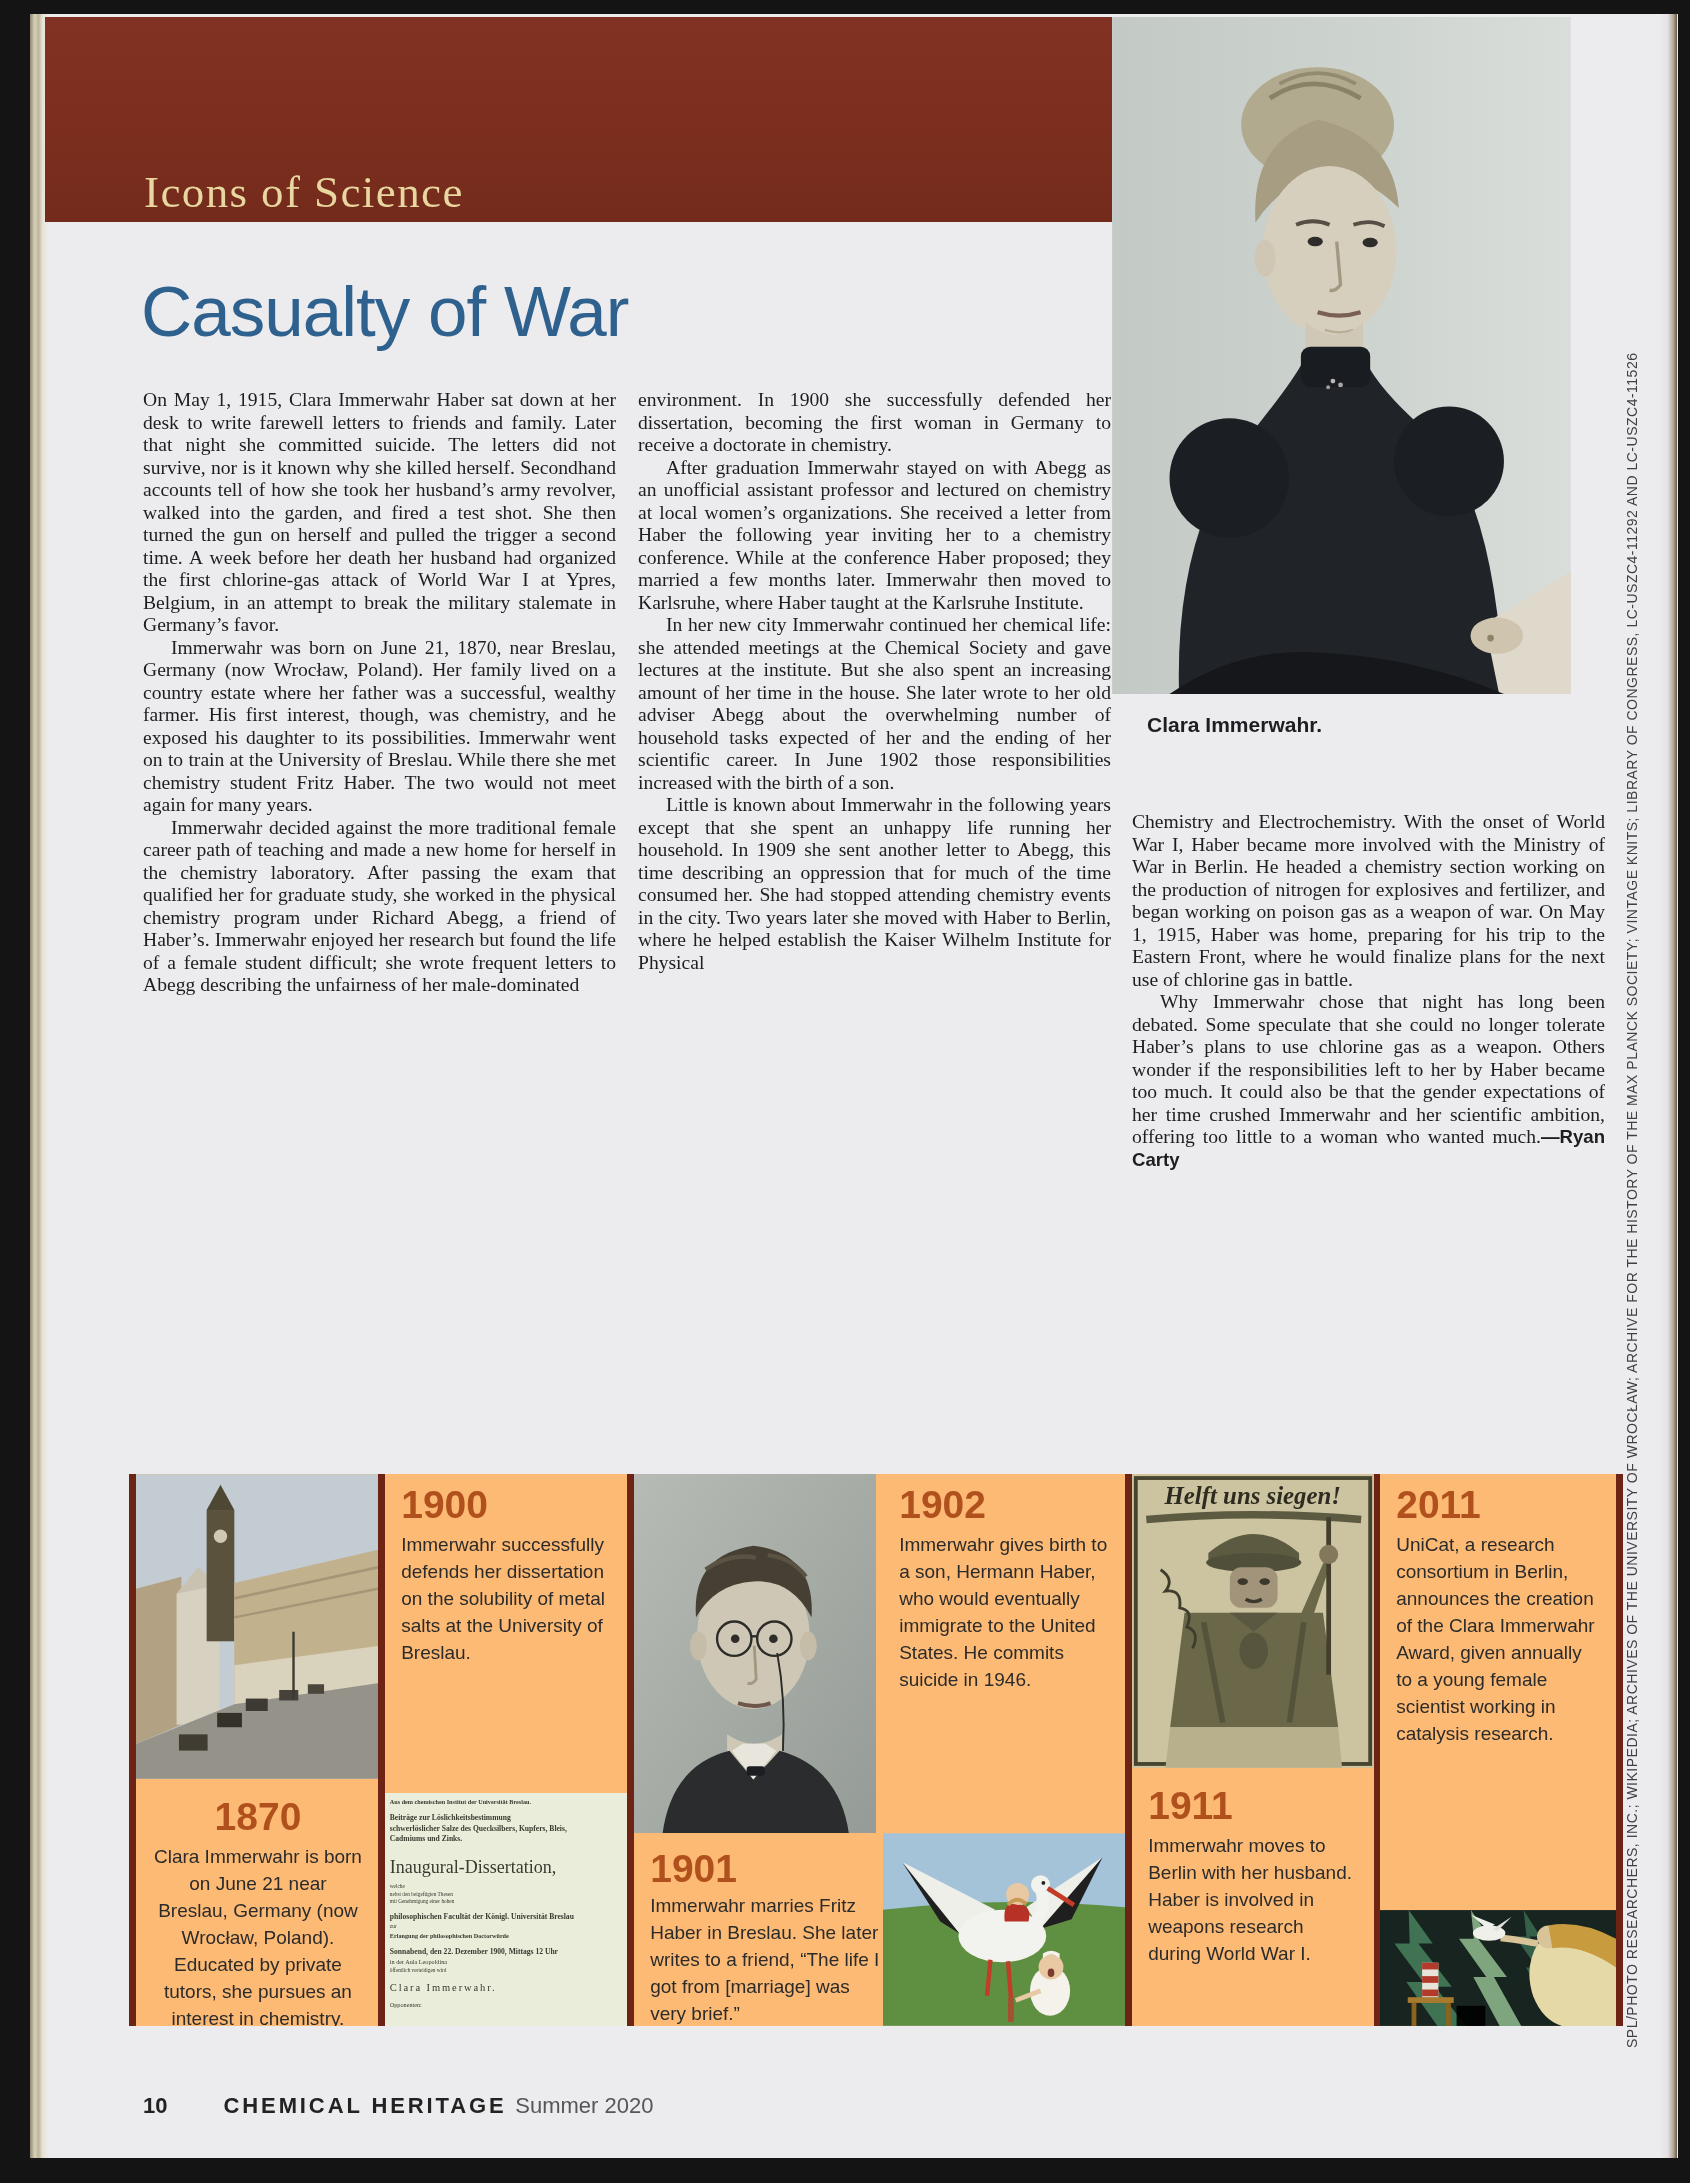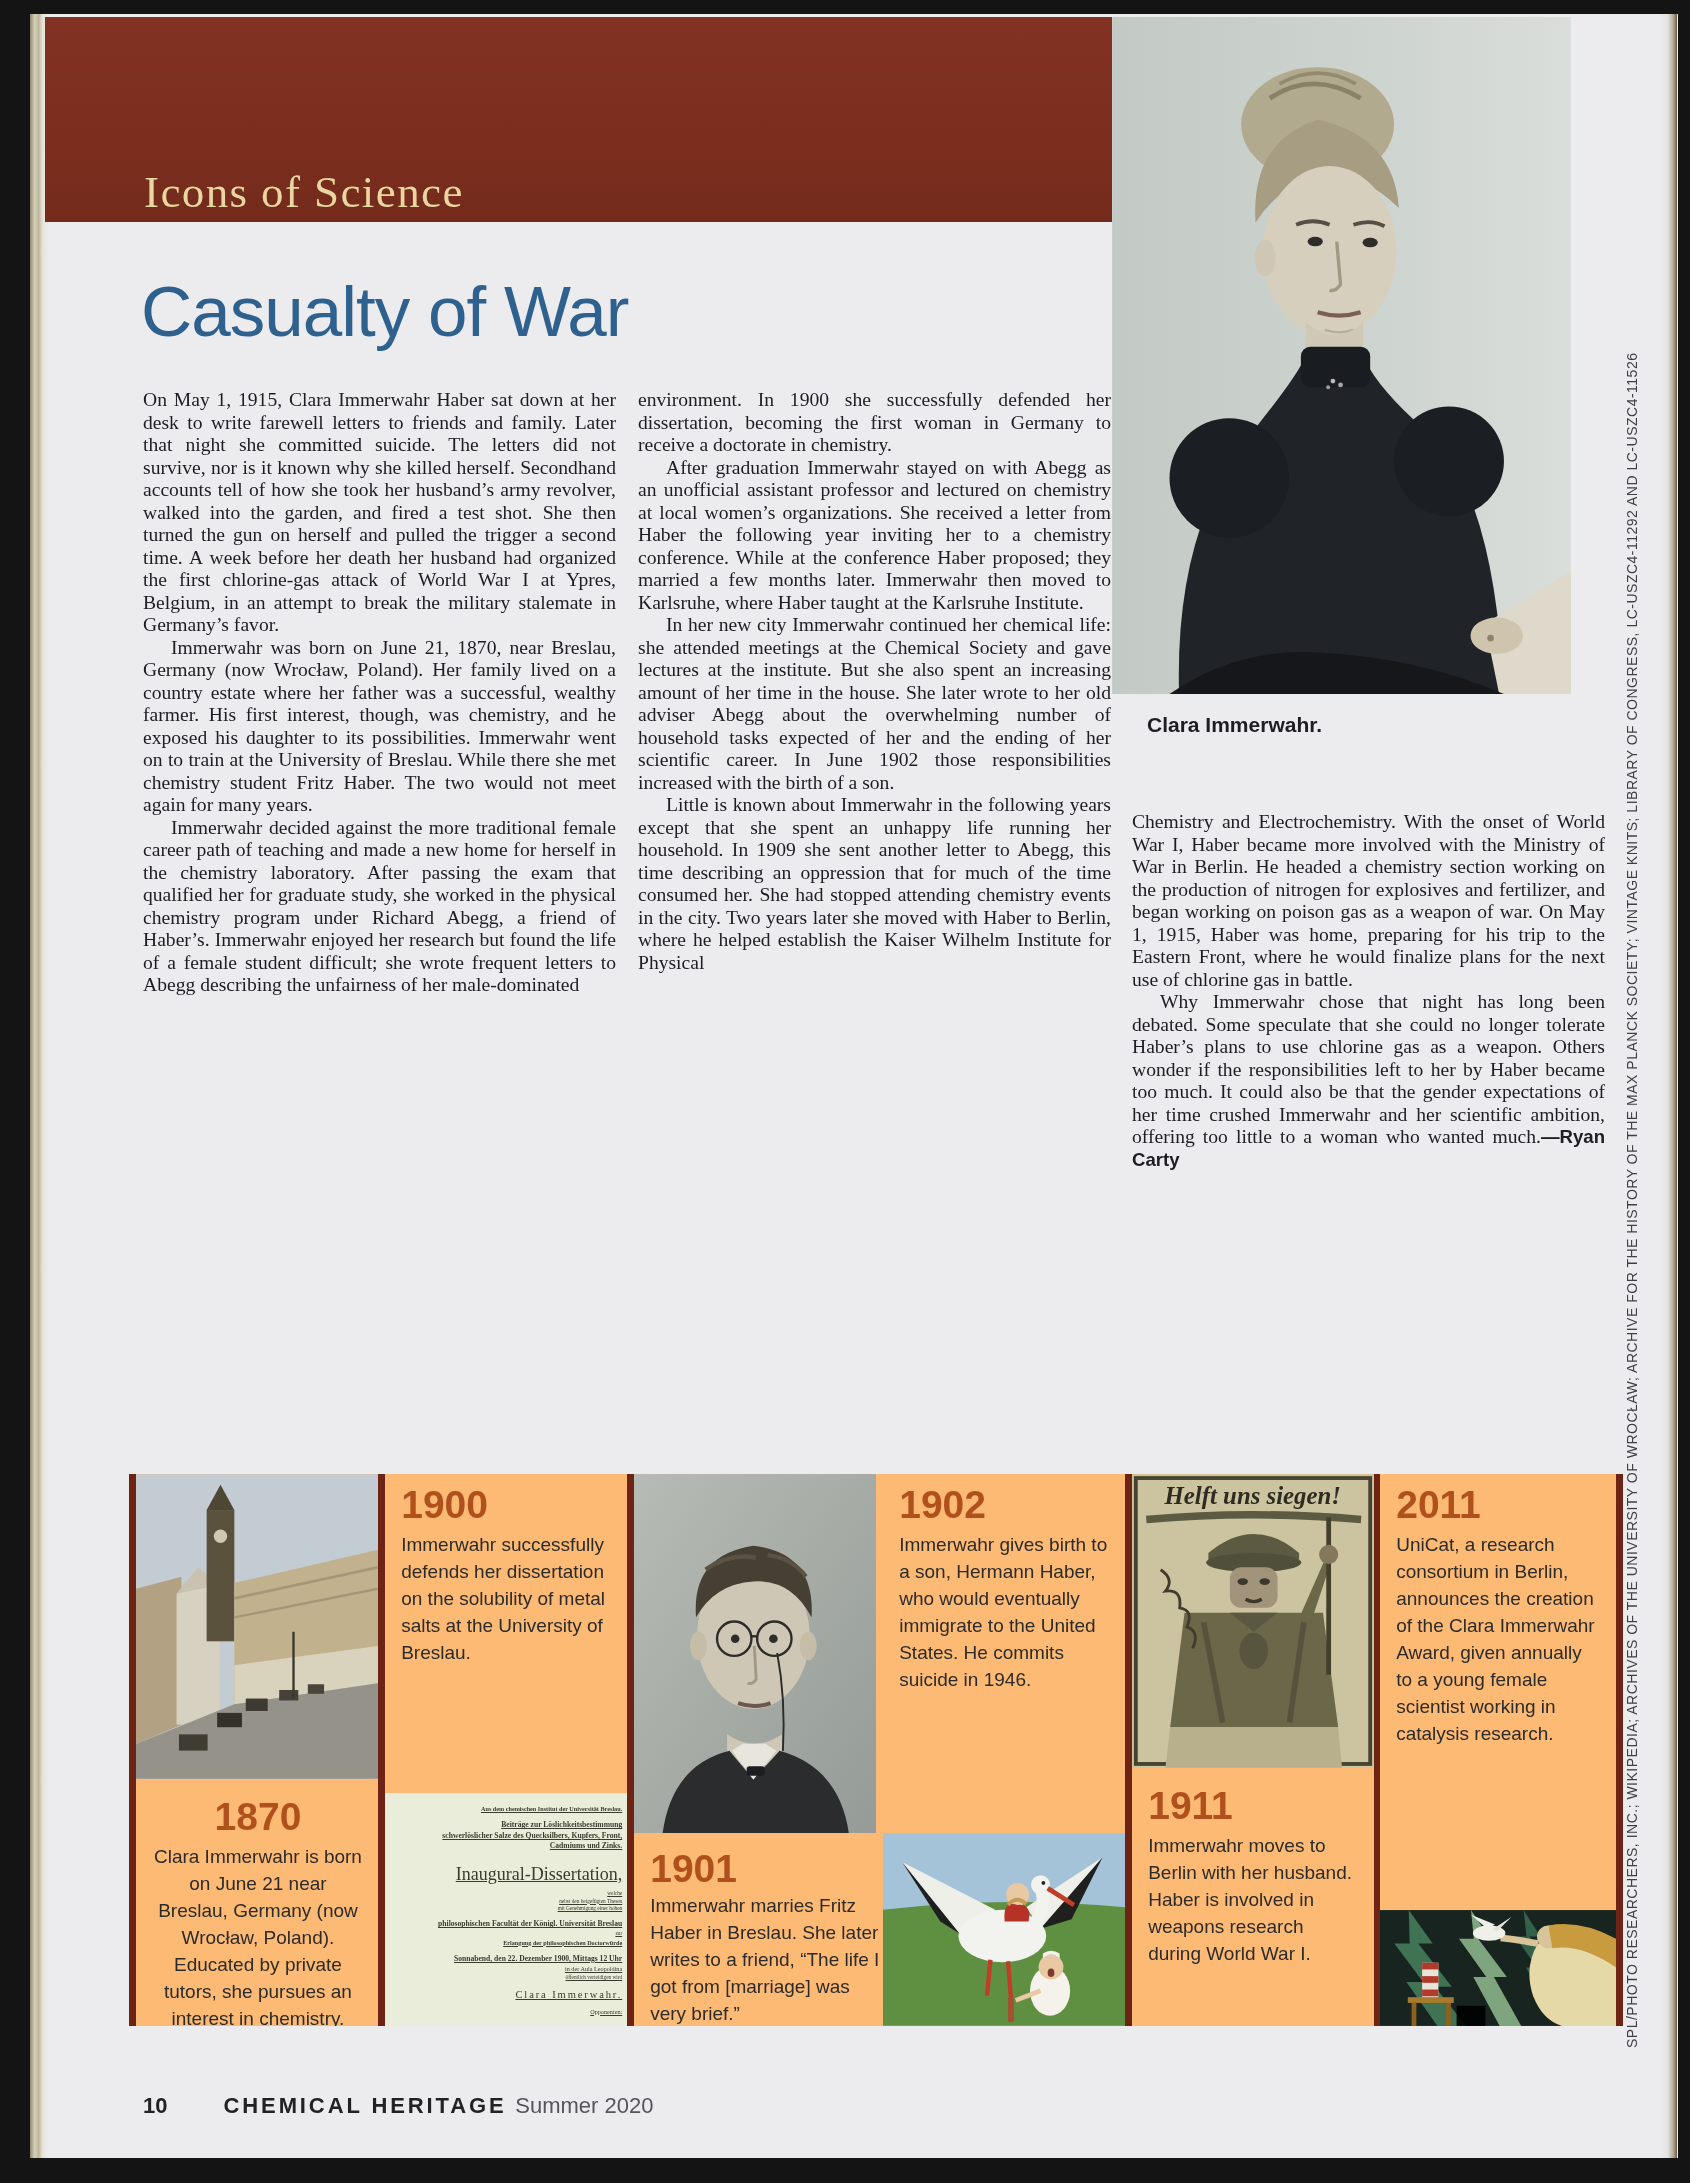--- a/index.html
+++ b/index.html
@@ -31,21 +31,21 @@
       transform-origin:0 0;font-family:"Liberation Sans",sans-serif;font-size:14px;
       color:#3f3f45;letter-spacing:0.5px;white-space:nowrap;}
   .tl-bar{top:1474px;width:6.7px;height:552px;background:#6d2415;}
   .tl-cell{top:1474px;height:552px;background:#fdba74;overflow:hidden;}
   .tl-text{position:absolute;left:0;width:100%;box-sizing:border-box;padding:9.6px 14.3px 0 16.2px;
       font-family:"Liberation Sans",sans-serif;color:#2b2b2b;font-size:19px;line-height:27px;}
   .tl-year{font-family:"Liberation Sans",sans-serif;font-weight:bold;font-size:39px;
       color:#b0511d;margin:0 0 6.7px 0;line-height:41px;}
   .tl-img{position:absolute;left:0;width:100%;overflow:hidden;}
   .doc{position:absolute;left:0;width:100%;box-sizing:border-box;background:#e9edda;
-      text-align:right;color:#3a3a30;font-family:"Liberation Serif",serif;padding-top:11px;text-decoration:underline;}
+      text-align:left;color:#3a3a30;font-family:"Liberation Serif",serif;padding-top:4px;}
   .doc div{margin:0 4.8px;}
   .d-sm{font-size:6.2px;line-height:9.6px;}
   .d-bold{font-weight:bold;}
   .d-md{font-size:7.6px;line-height:10.5px;}
   .d-big{font-size:18px;line-height:21px;margin-top:12.4px !important;margin-bottom:4.8px !important;}
   .d-tiny{font-size:5.3px;line-height:7.6px;}
   .d-name{font-size:10.5px;letter-spacing:1.9px;margin-top:7.6px !important;}
   .d-gap{margin-top:6.7px !important;}
   .footer{left:143px;top:2093px;display:flex;align-items:baseline;
       font-family:"Liberation Sans",sans-serif;font-size:22px;color:#222;}
@@ -159,21 +159,21 @@
   </div>
 
   <div class="abs tl-cell" style="left:385px;width:242px;">
     <div class="tl-text" style="top:0;height:315px;">
       <div class="tl-year">1900</div>
       <div>Immerwahr successfully defends her dissertation on the solubility of metal salts at the University of Breslau.</div>
     </div>
     <div class="doc" style="top:319px;height:233px;">
       <div class="d-sm d-bold">Aus dem chemischen Institut der Universität Breslau.</div>
       <div class="d-md d-bold d-gap">Beiträge zur Löslichkeitsbestimmung</div>
-      <div class="d-md d-bold">schwerlöslicher Salze des Quecksilbers, Kupfers, Front,</div>
+      <div class="d-md d-bold">schwerlöslicher Salze des Quecksilbers, Kupfers, Bleis,</div>
       <div class="d-md d-bold">Cadmiums und Zinks.</div>
       <div class="d-big">Inaugural-Dissertation,</div>
       <div class="d-tiny">welche</div>
       <div class="d-tiny">nebst den beigefügten Thesen</div>
       <div class="d-tiny">mit Genehmigung einer hohen</div>
       <div class="d-md d-bold d-gap">philosophischen Facultät der Königl. Universität Breslau</div>
       <div class="d-tiny">zur</div>
       <div class="d-sm d-bold">Erlangung der philosophischen Doctorwürde</div>
       <div class="d-md d-bold d-gap">Sonnabend, den 22. Dezember 1900, Mittags 12 Uhr</div>
       <div class="d-sm">in der Aula Leopoldina</div>

